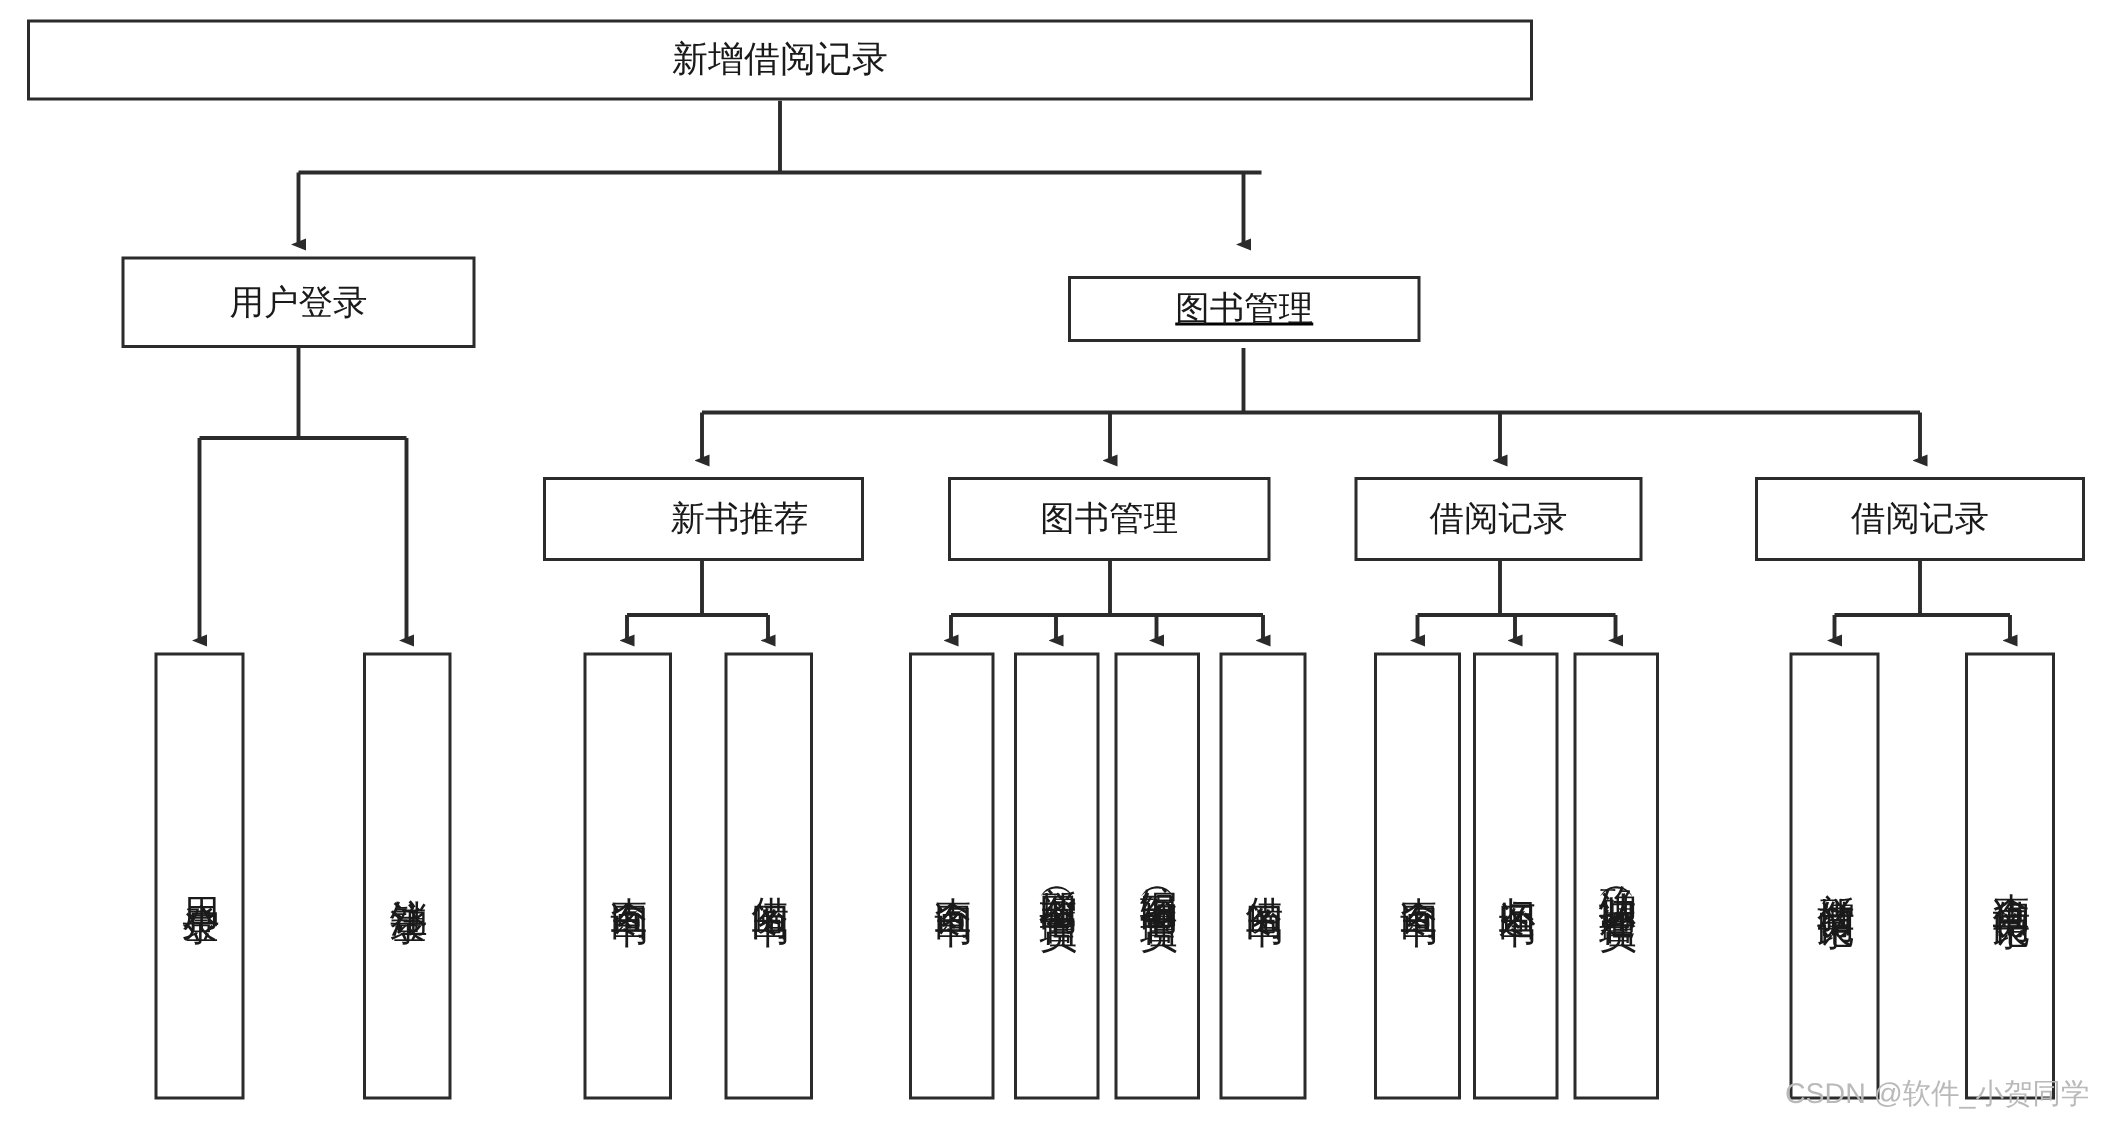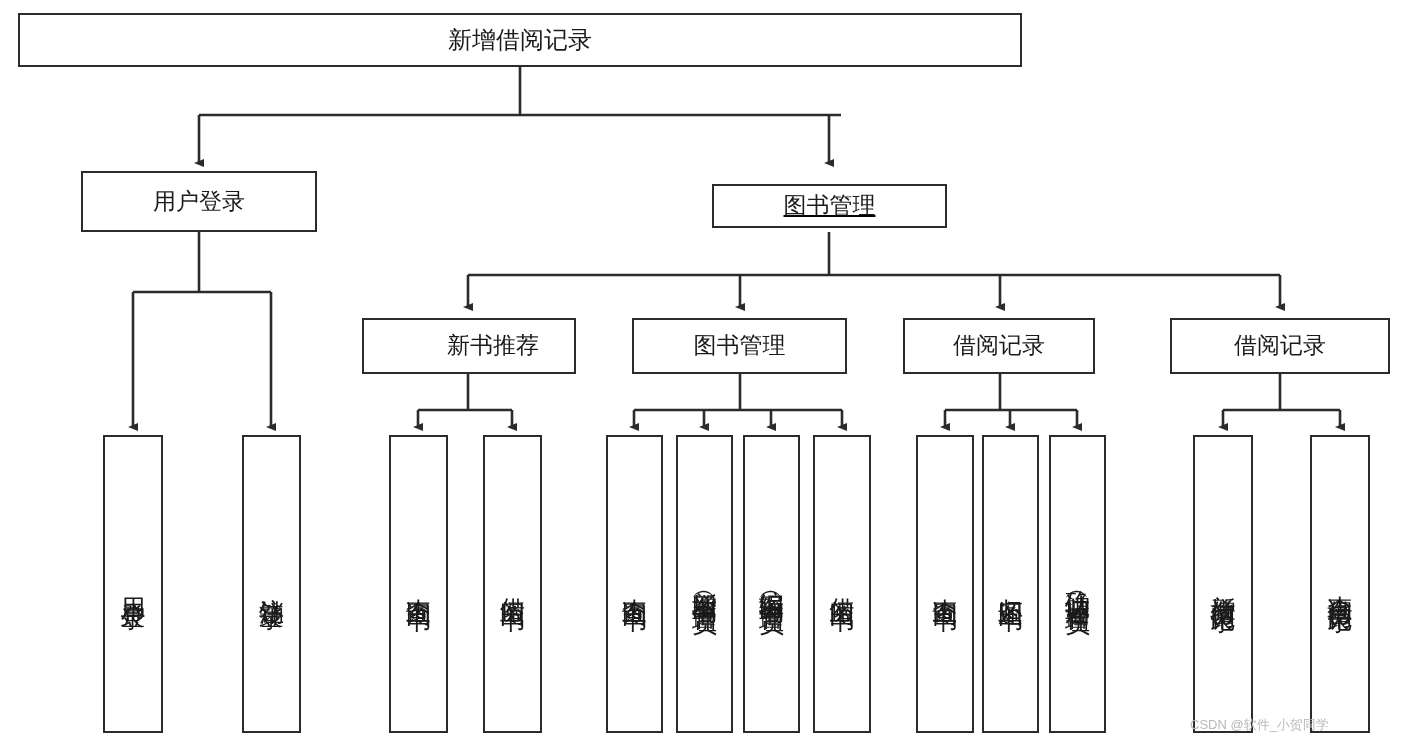--- a/index.html
+++ b/index.html
@@ -62,21 +62,21 @@
     text-orientation: upright;
     font-size: 25px;
     line-height: 1.0;
     letter-spacing: 3px;
     white-space: nowrap;
     max-height: 100%;
   }
   .watermark {
     position: absolute;
     color: #b9b9b9;
-    font-size: 13px;
+    font-size: 19px;
     white-space: nowrap;
     z-index: 3;
     user-select: none;
   }
 </style>
 </head>
 <body>
 
 <div id="canvas">
 

